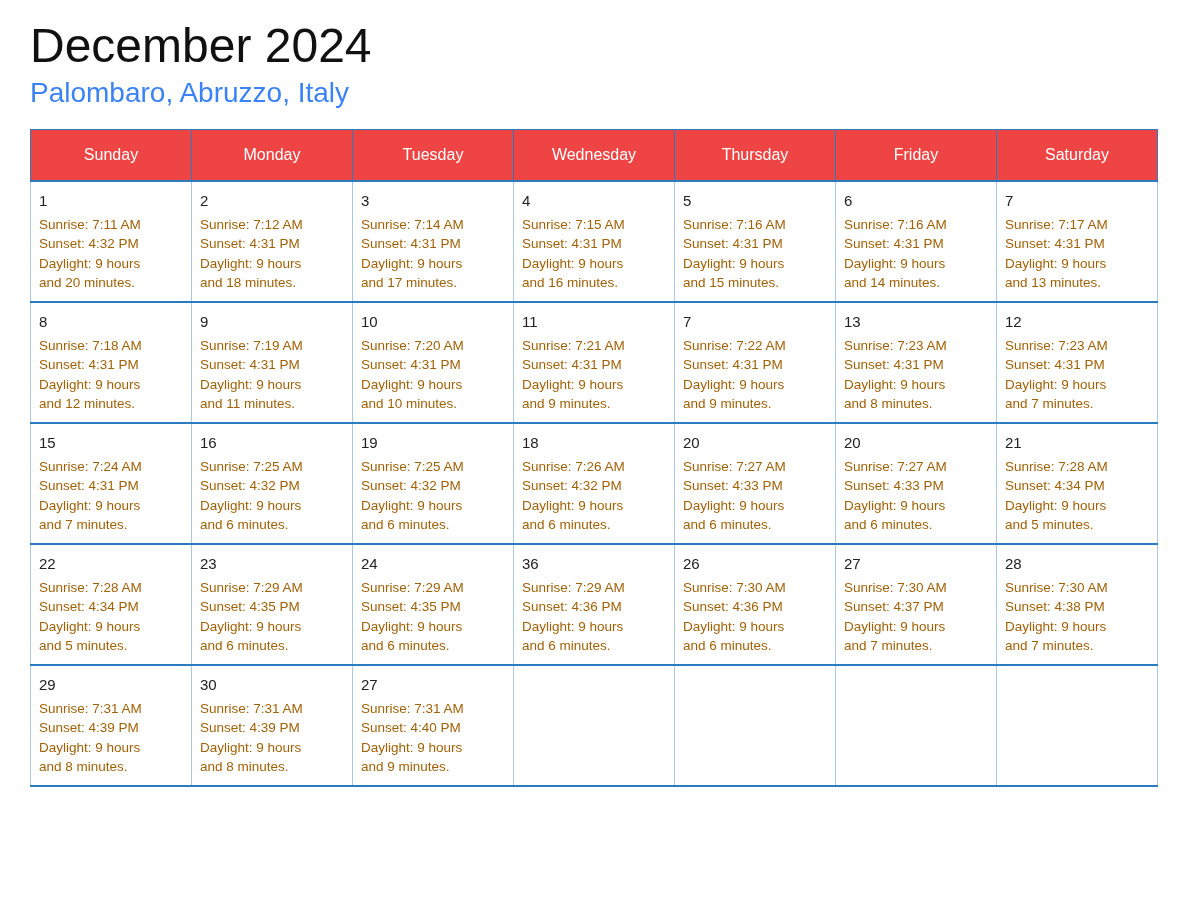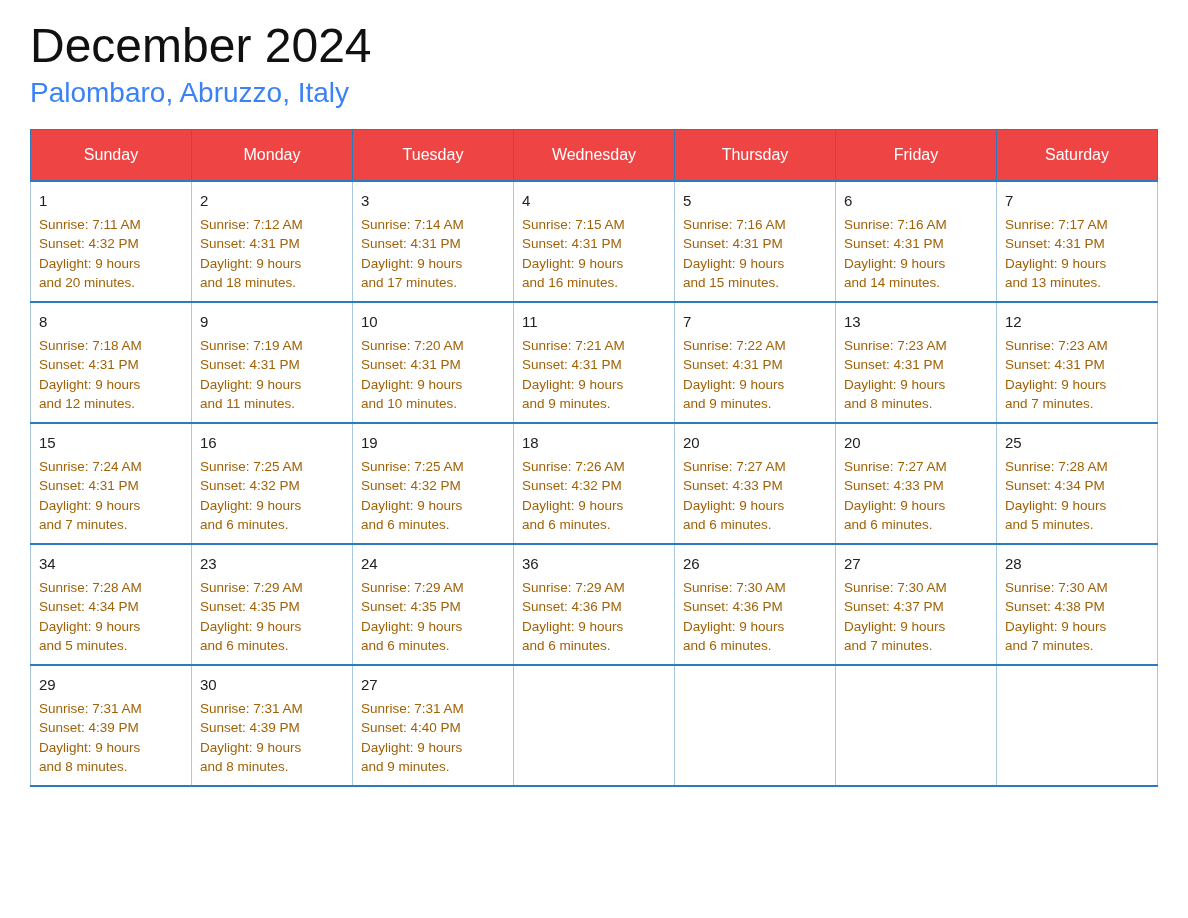--- a/index.html
+++ b/index.html
@@ -194,27 +194,27 @@
         </td>
         <td>
           <span class="day-num">20</span>
           <div class="day-info">Sunrise: 7:27 AM<br>Sunset: 4:33 PM<br>Daylight: 9 hours<br>and 6 minutes.</div>
         </td>
         <td>
           <span class="day-num">20</span>
           <div class="day-info">Sunrise: 7:27 AM<br>Sunset: 4:33 PM<br>Daylight: 9 hours<br>and 6 minutes.</div>
         </td>
         <td>
-          <span class="day-num">25</span>
+          <span class="day-num">21</span>
           <div class="day-info">Sunrise: 7:28 AM<br>Sunset: 4:34 PM<br>Daylight: 9 hours<br>and 5 minutes.</div>
         </td>
       </tr>
       <tr>
         <td>
-          <span class="day-num">34</span>
+          <span class="day-num">22</span>
           <div class="day-info">Sunrise: 7:28 AM<br>Sunset: 4:34 PM<br>Daylight: 9 hours<br>and 5 minutes.</div>
         </td>
         <td>
           <span class="day-num">23</span>
           <div class="day-info">Sunrise: 7:29 AM<br>Sunset: 4:35 PM<br>Daylight: 9 hours<br>and 6 minutes.</div>
         </td>
         <td>
           <span class="day-num">24</span>
           <div class="day-info">Sunrise: 7:29 AM<br>Sunset: 4:35 PM<br>Daylight: 9 hours<br>and 6 minutes.</div>
         </td>

